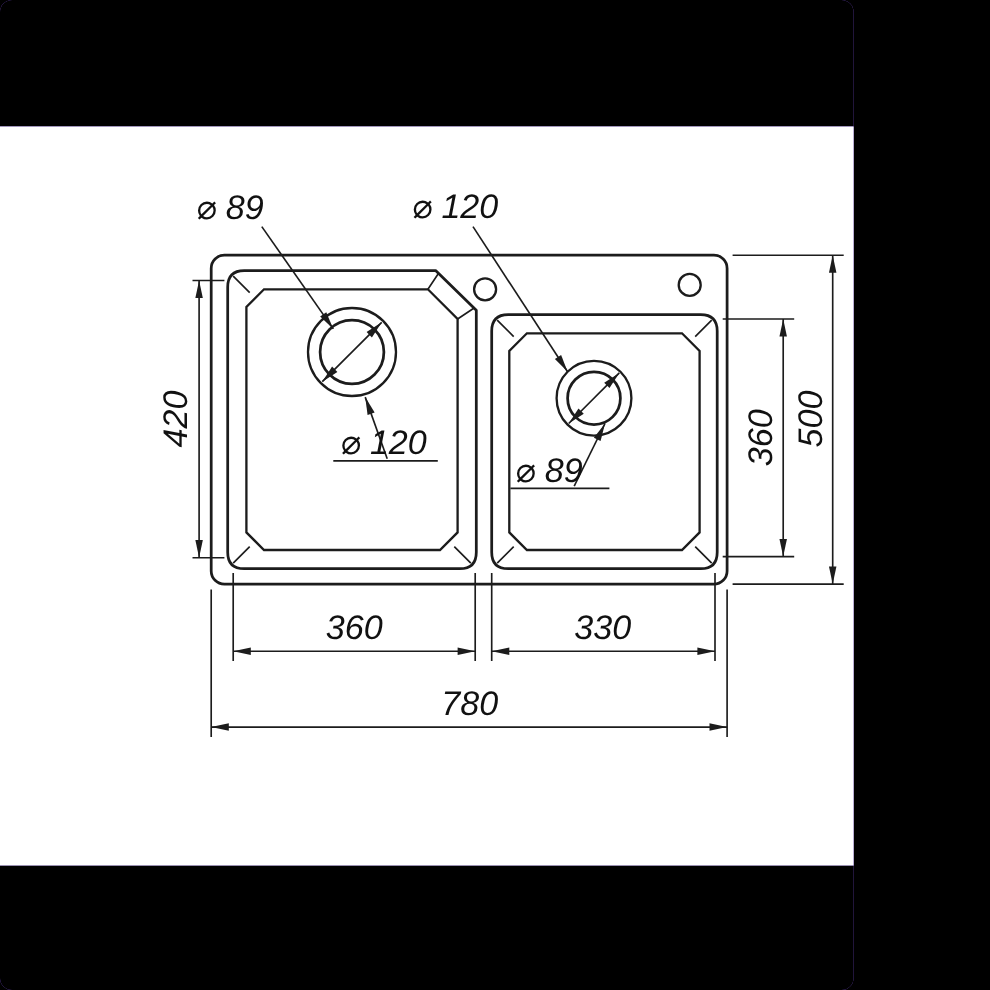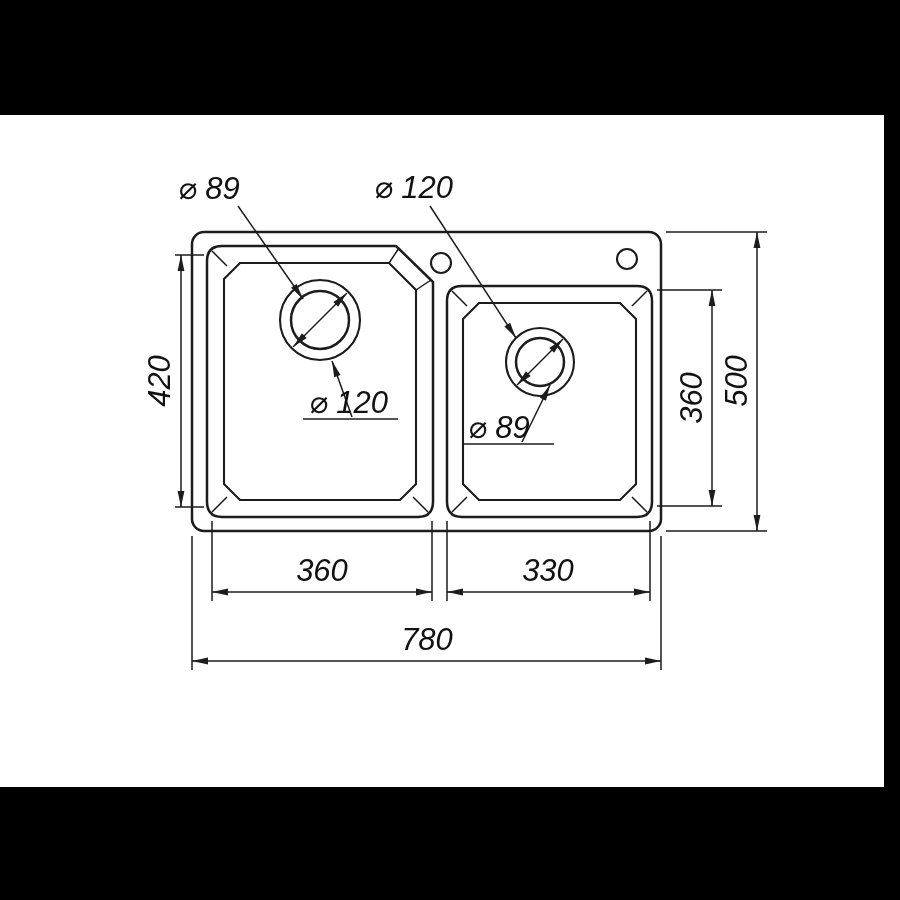--- a/index.html
+++ b/index.html
@@ -2,24 +2,25 @@
 <html><head>
 <meta charset="utf-8">
 <style>
   html, body {
     margin: 0;
     padding: 0;
     background: #000000;
   }
   .page {
     position: relative;
-    width: 884px;
+    width: 776px;
     height: 900px;
     background: #8b5cf6;
     overflow: hidden;
+    border-radius: 11px;
   }
   svg { display: block; }
   .obj {
     fill: none;
     stroke: #1c1c1c;
     stroke-width: 2.5;
     stroke-linejoin: round;
     stroke-linecap: round;
   }
   .obj-thin {

